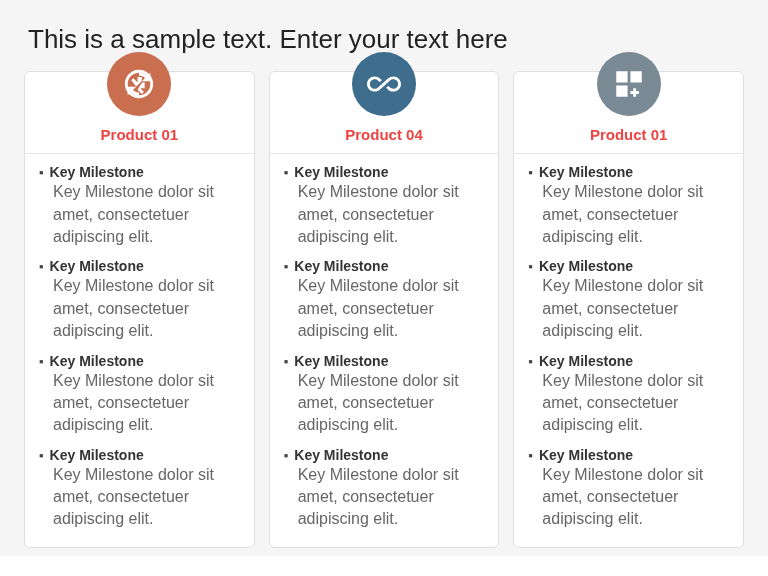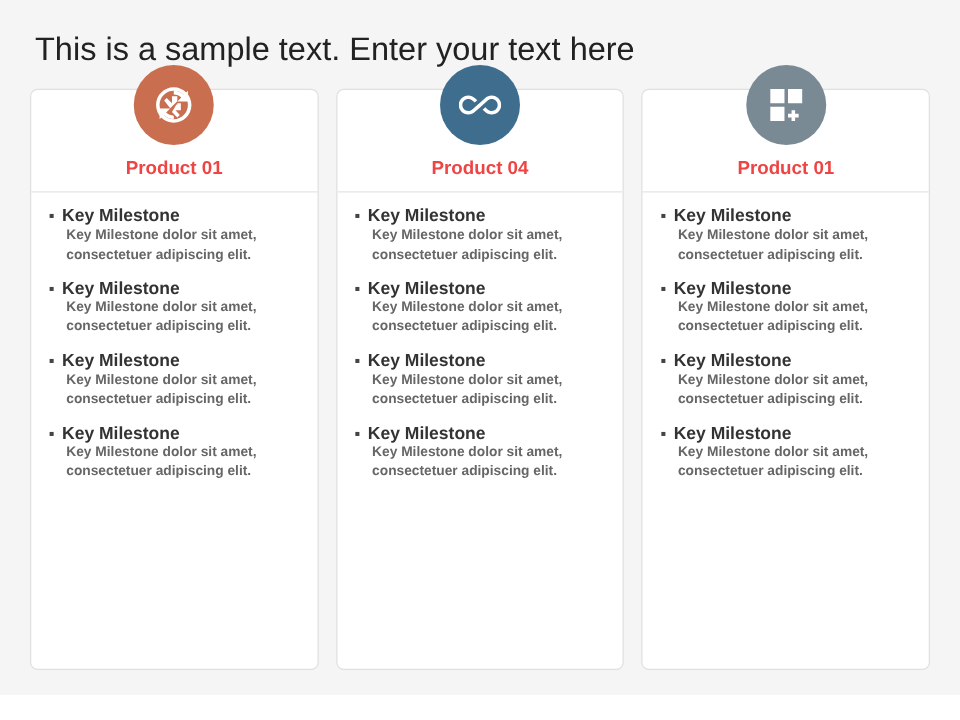--- a/index.html
+++ b/index.html
@@ -125,25 +125,24 @@
       flex-shrink: 0;
     }
 
     .milestone-title {
       font-size: 14px;
       font-weight: 700;
       color: #333333;
     }
 
     .milestone-desc {
-      font-size: 11px;
+      font-size: 16px;
       color: #666666;
       line-height: 1.4;
       padding-left: 14px;
-      font-weight: bold;
     }
   </style>
 </head>
 <body>
 
 <div class="page-container">
   <h1 class="page-title">This is a sample text. Enter your text here</h1>
 
   <div class="columns-container">
 

